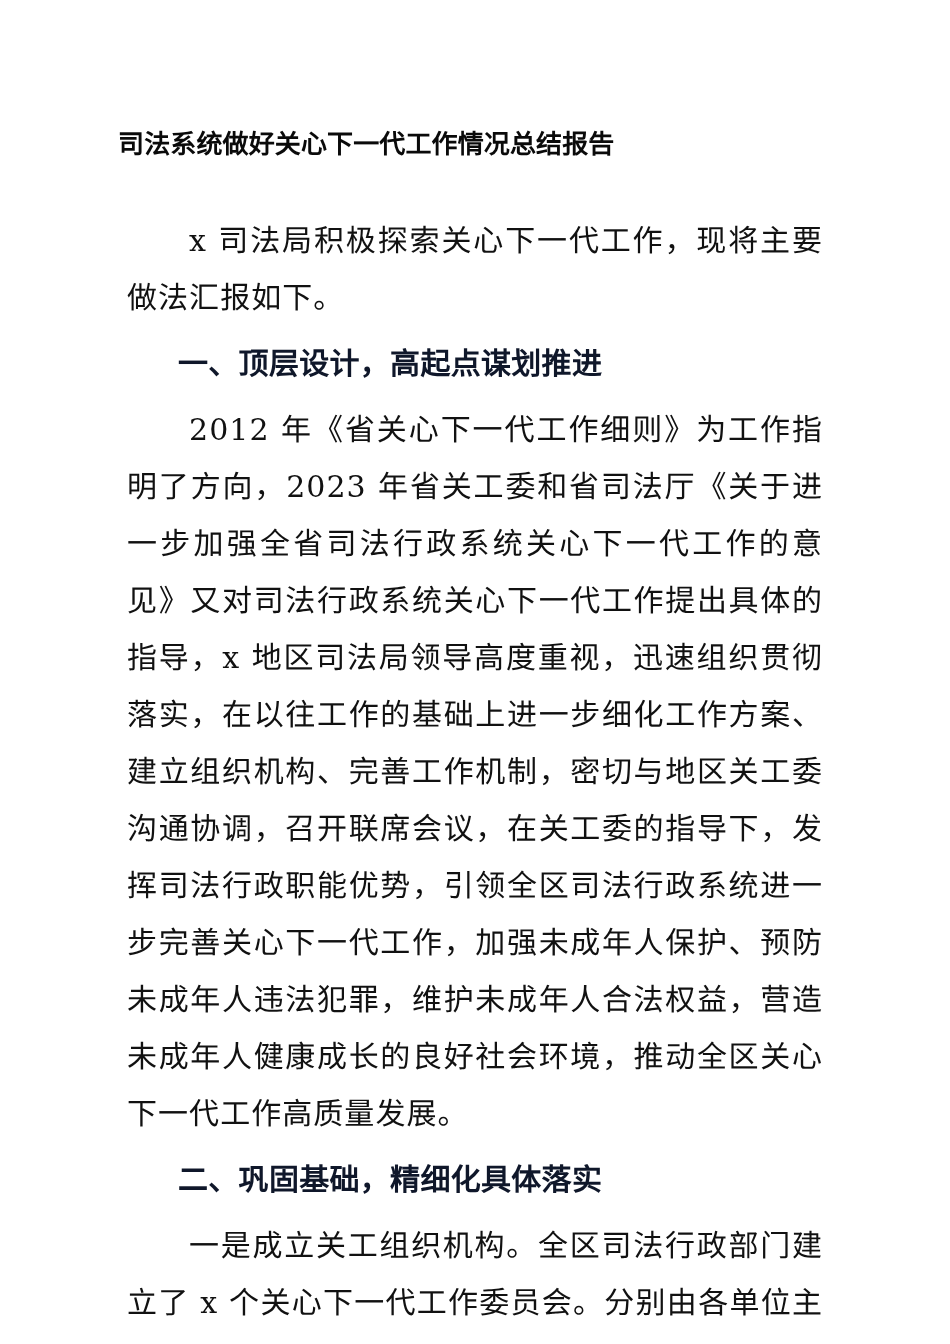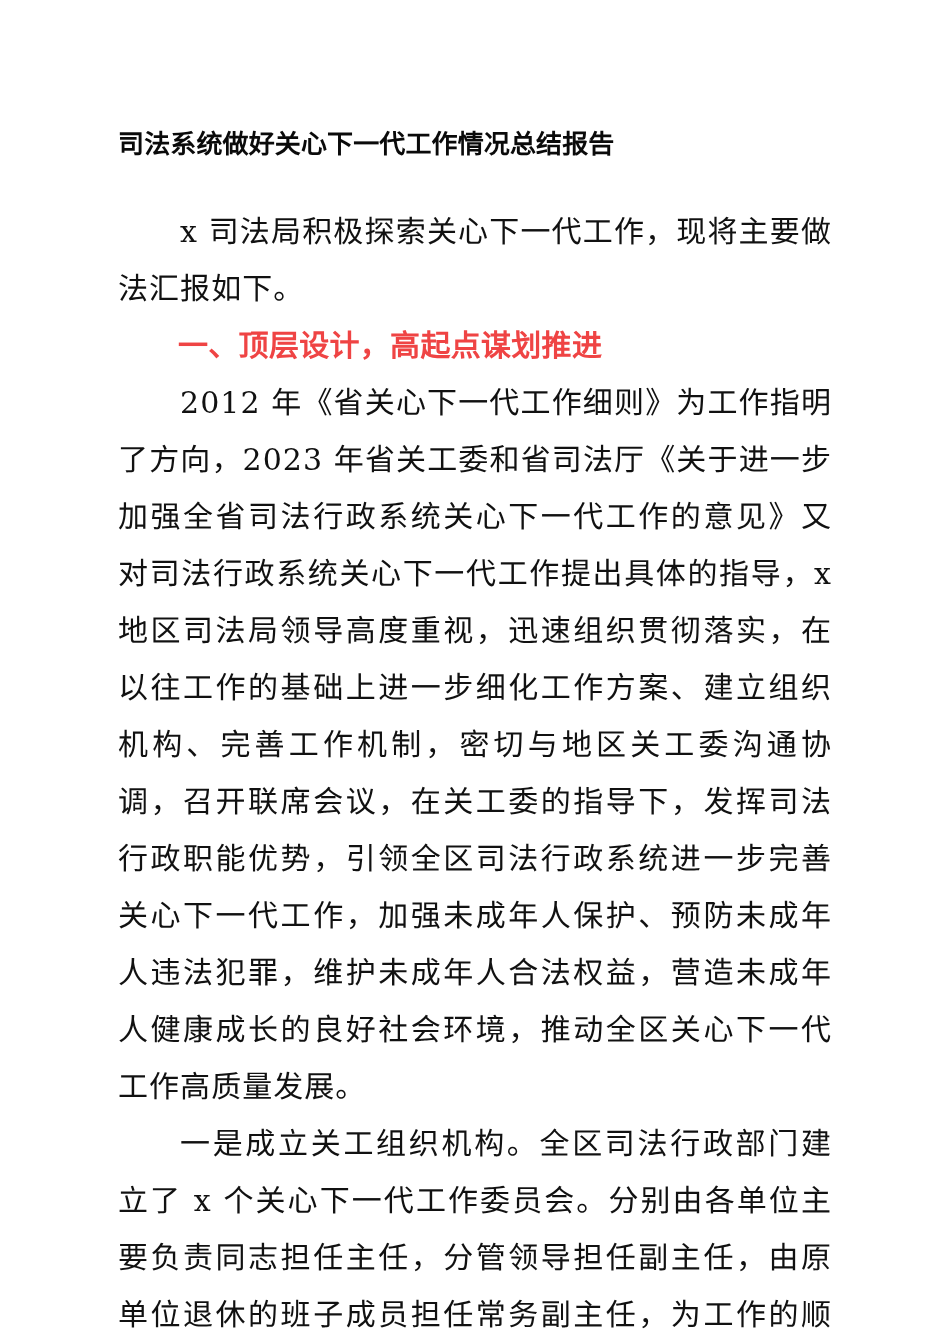--- a/index.html
+++ b/index.html
@@ -48,33 +48,33 @@
     padding-bottom: 0;
     white-space: nowrap;
   }
 
   
   .section-heading {
     font-family: "Liberation Sans", "DejaVu Sans", sans-serif;
     font-weight: 700;
     font-size: 30px;
     line-height: 57px;
-    color: #ef4444;
+    color: #0f172a;
     margin: 0;
     text-indent: 60px;
     letter-spacing: 0.01em;
   }
 
   
   .body-par {
     font-family: "DejaVu Serif", "Liberation Serif", serif;
     font-size: 30px;
     line-height: 57px;
     color: #111111;
-    margin: 0;
+    margin: 9px;
     text-indent: 62px;
     text-align: justify;
     text-justify: inter-ideograph;
     letter-spacing: 0.035em;
     word-break: break-all;
   }
 
   .body-par.last-clipped {
     
   }
@@ -92,17 +92,18 @@
     <h1 class="doc-title">司法系统做好关心下一代工作情况总结报告</h1>
 
     <div class="spacer-after-title"></div>
 
     <p class="body-par">x 司法局积极探索关心下一代工作，现将主要做法汇报如下。</p>
 
     <h2 class="section-heading">一、顶层设计，高起点谋划推进</h2>
 
     <p class="body-par">2012 年《省关心下一代工作细则》为工作指明了方向，2023 年省关工委和省司法厅《关于进一步加强全省司法行政系统关心下一代工作的意见》又对司法行政系统关心下一代工作提出具体的指导，x 地区司法局领导高度重视，迅速组织贯彻落实，在以往工作的基础上进一步细化工作方案、建立组织机构、完善工作机制，密切与地区关工委沟通协调，召开联席会议，在关工委的指导下，发挥司法行政职能优势，引领全区司法行政系统进一步完善关心下一代工作，加强未成年人保护、预防未成年人违法犯罪，维护未成年人合法权益，营造未成年人健康成长的良好社会环境，推动全区关心下一代工作高质量发展。</p>
 
+    <h2 class="section-heading">二、巩固基础，精细化具体落实</h2>
 
     <p class="body-par last-clipped">一是成立关工组织机构。全区司法行政部门建立了 x 个关心下一代工作委员会。分别由各单位主要负责同志担任主任，分管领导担任副主任，由原单位退休的班子成员担任常务副主任，为工作的顺利开展提供强有力的组织保障。全区各地司法局依托全部 xx 个司法所建立了司法行政关心下一代委员会工作站，上下联动，按照地区关工委的建议，以加北乡司法所关爱</p>
 
   </div>
 </div>
 
 </body></html>

